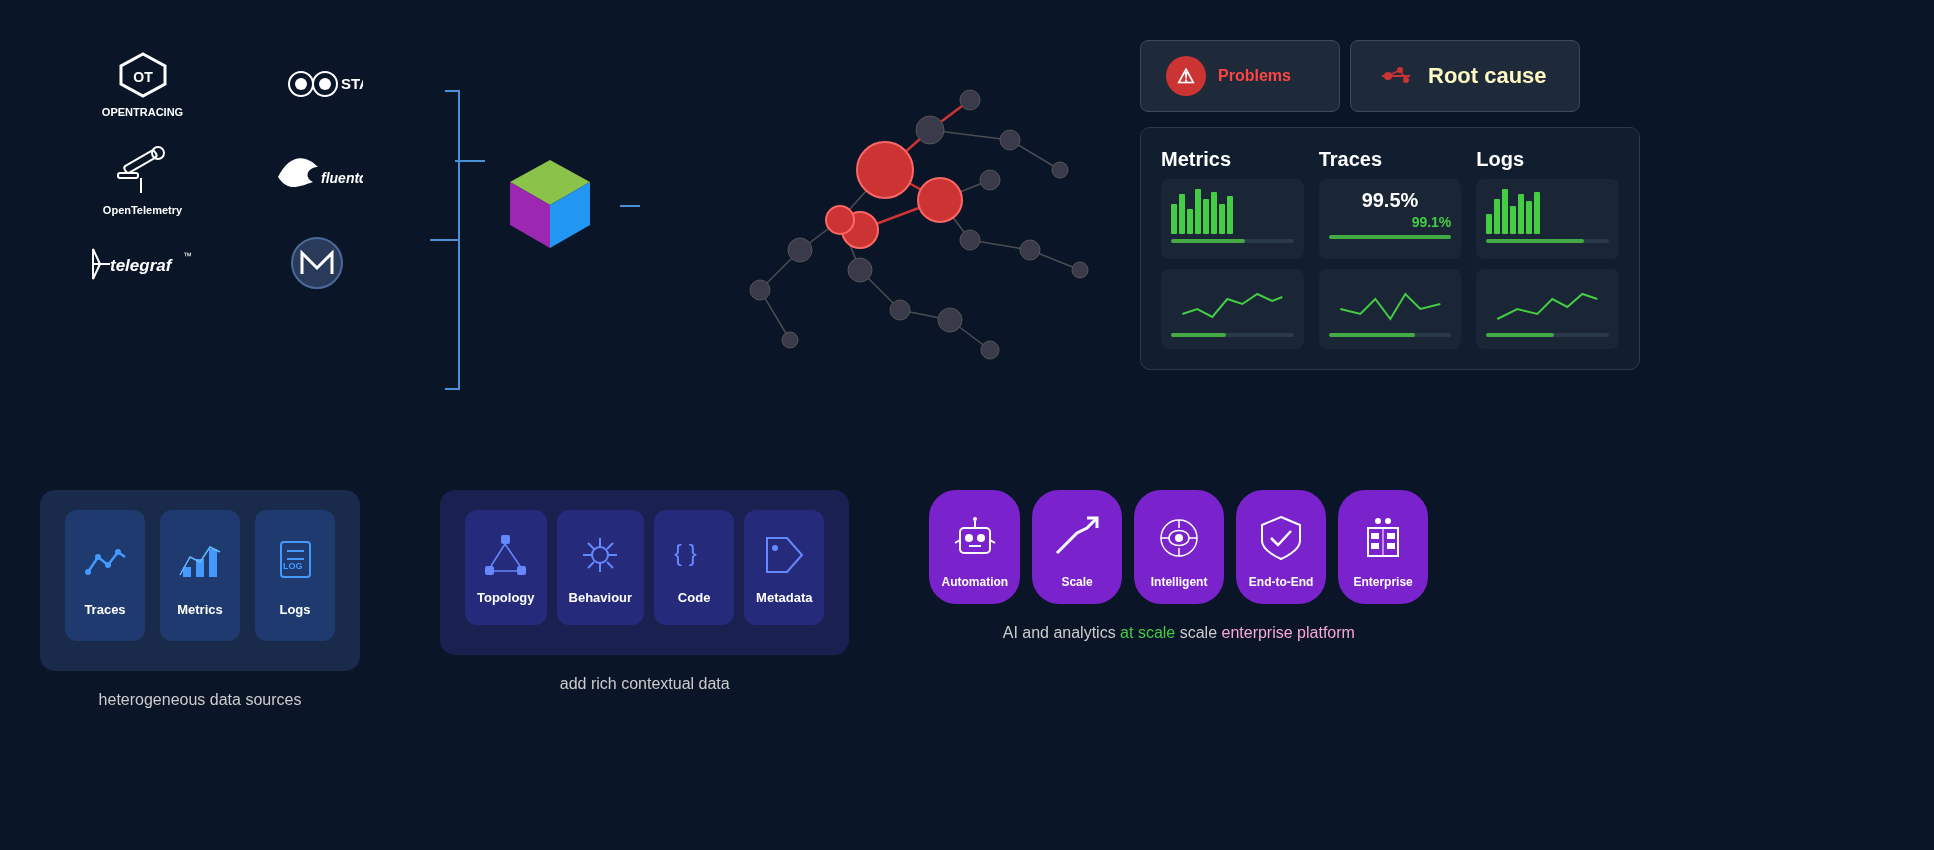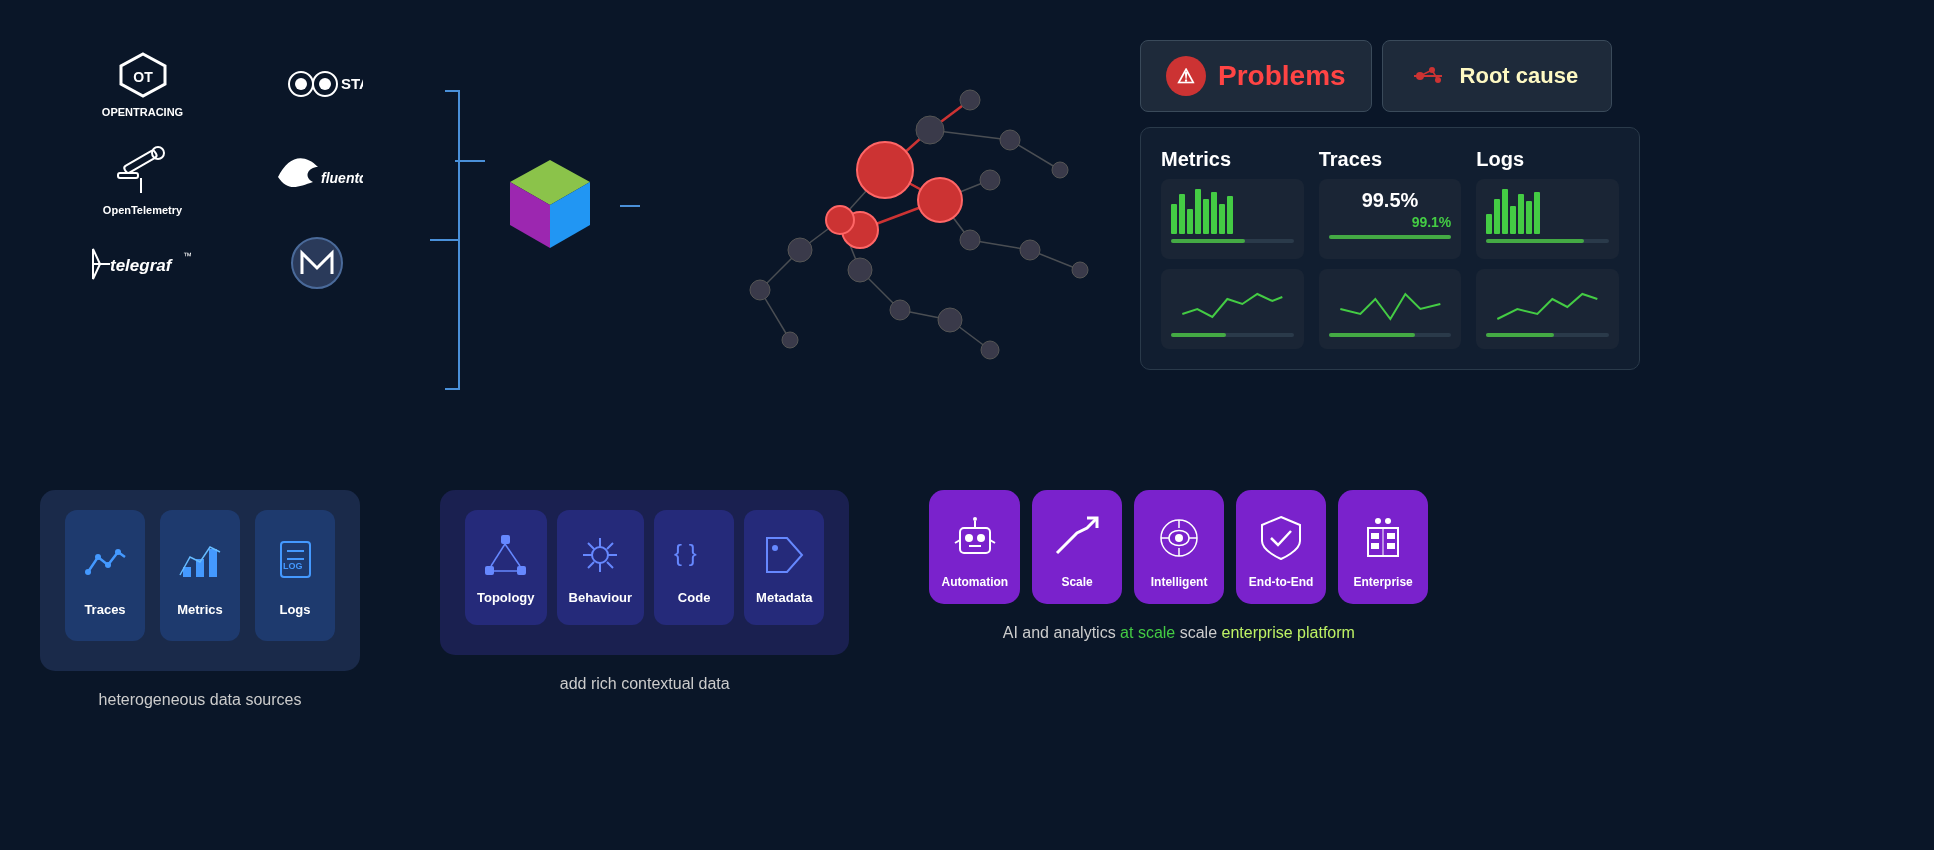--- a/index.html
+++ b/index.html
@@ -140,21 +140,21 @@
       display: flex;
       align-items: center;
       justify-content: center;
       color: white;
       font-size: 20px;
       font-weight: bold;
     }
 
     .btn-problems .btn-label {
       color: #ff4444;
-      font-size: 28px;
+      font-size: 16px;
       font-weight: bold;
     }
 
     .btn-rootcause {
       background: #1e2a3a;
       border: 1px solid #3a4a5a;
       border-radius: 8px;
       padding: 15px 25px;
       display: flex;
       align-items: center;
@@ -330,21 +330,21 @@
 
     
     .ai-panel {
       display: flex;
       gap: 12px;
       align-items: flex-start;
     }
 
     .ai-card {
       background: #7a22cc;
-      border-radius: 15px;
+      border-radius: 27px;
       padding: 20px 12px 15px;
       display: flex;
       flex-direction: column;
       align-items: center;
       gap: 10px;
       min-width: 90px;
     }
 
     .ai-icon {
       width: 55px;
@@ -361,21 +361,21 @@
       font-size: 12px;
       font-weight: bold;
       text-align: center;
     }
 
     .highlight-green {
       color: #44cc44;
     }
 
     .highlight-purple {
-      color: #bef264;
+      color: #f9a8d4;
     }
 
     
     .network-svg {
       width: 100%;
       height: 100%;
     }
 
     
     .cube-svg {

